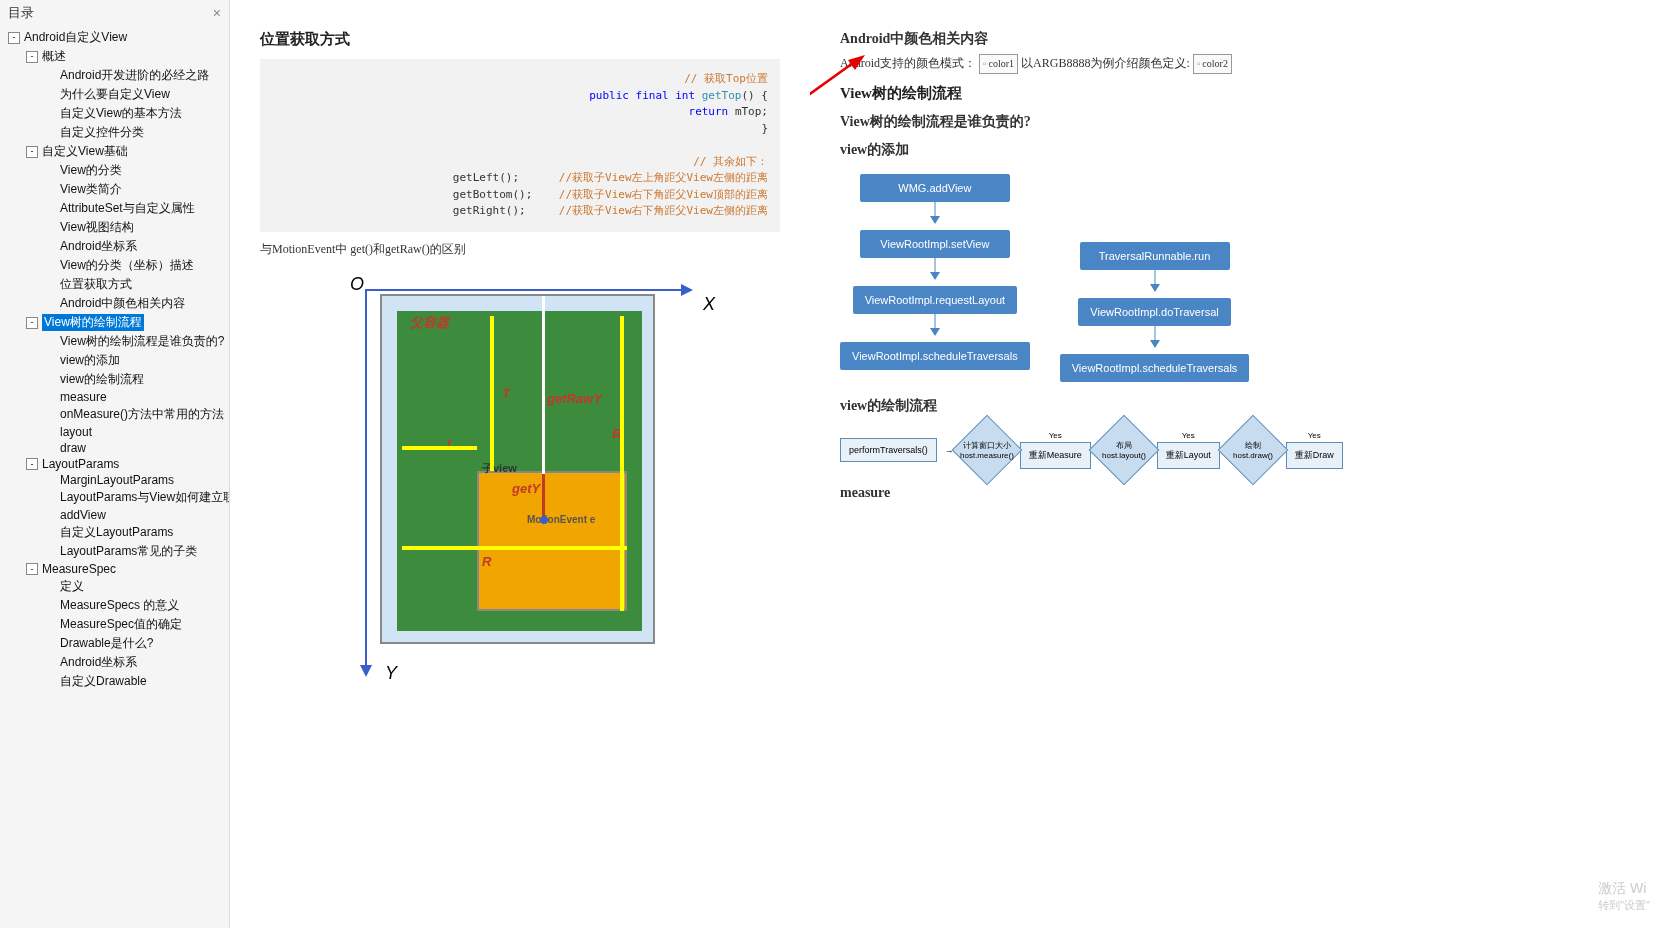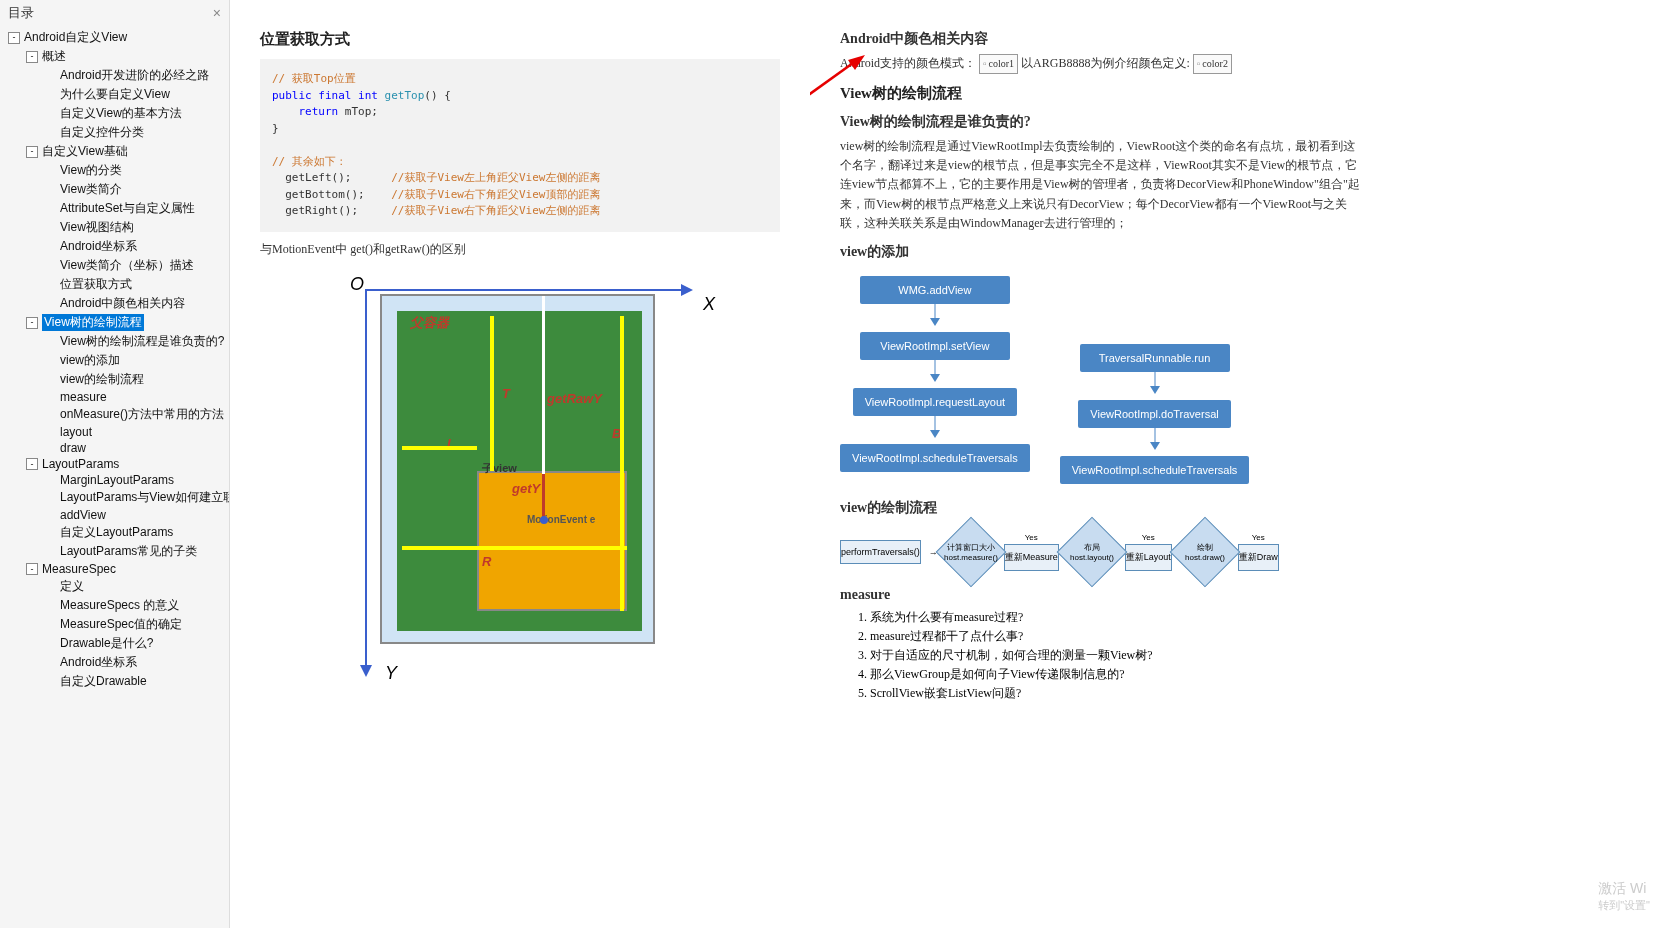--- a/index.html
+++ b/index.html
@@ -12,21 +12,21 @@
 .tree-item.selected .tree-label { background: #0078d7; color: #fff; padding: 0 2px; }
 .tree-toggle { width: 12px; height: 12px; border: 1px solid #888; display: inline-flex; align-items: center; justify-content: center; font-size: 9px; margin-right: 4px; background: #fff; line-height: 1; flex-shrink: 0; }
 .tree-spacer { display: inline-block; flex-shrink: 0; }
 .content { flex: 1; display: flex; overflow: hidden; }
 .col { flex: 1; padding: 20px 30px; overflow-y: auto; }
 .col-left { max-width: 580px; }
 .col-right { max-width: 580px; position: relative; }
 h3 { font-size: 15px; font-weight: bold; margin: 10px 0; color: #222; font-family: "Times New Roman", serif; }
 h4 { font-size: 14px; margin: 10px 0 6px; color: #333; font-family: "Times New Roman", serif; }
 .para { font-size: 12px; color: #333; margin: 6px 0; line-height: 1.6; font-family: "Times New Roman", serif; }
-.code-block { background: #f2f2f2; padding: 12px; font-family: Consolas, monospace; font-size: 11px; line-height: 1.5; margin: 8px 0; color: #333; white-space: pre; overflow-x: auto; }
+.code-block { background: #f2f2f2; padding: 12px; font-family: Consolas, monospace; font-size: 11px; line-height: 1.5; margin: 8px 0; color: #333; white-space: pre; overflow-x: auto; text-align: right; }
 .kw-blue { color: #0000ff; }
 .kw-teal { color: #2b91af; }
 .comment { color: #cc7832; }
 .diagram-coord { position: relative; width: 350px; height: 400px; margin: 20px auto; }
 .axis-x { position: absolute; top: 10px; left: 20px; width: 320px; height: 2px; background: #3a5fcd; }
 .axis-x::after { content: ''; position: absolute; right: -8px; top: -5px; border-left: 12px solid #3a5fcd; border-top: 6px solid transparent; border-bottom: 6px solid transparent; }
 .axis-y { position: absolute; top: 10px; left: 20px; width: 2px; height: 380px; background: #3a5fcd; }
 .axis-y::after { content: ''; position: absolute; bottom: -8px; left: -5px; border-top: 12px solid #3a5fcd; border-left: 6px solid transparent; border-right: 6px solid transparent; }
 .label-o { position: absolute; top: -5px; left: 5px; font-size: 18px; font-style: italic; }
 .label-x { position: absolute; top: 15px; right: -20px; font-size: 18px; font-style: italic; }
@@ -40,21 +40,21 @@
 .img-placeholder::before { content: '▫'; margin-right: 2px; color: #888; }
 .red-arrow { position: absolute; pointer-events: none; }
 .flow-diagram { margin: 15px 0; display: flex; gap: 30px; }
 .flow-col { display: flex; flex-direction: column; gap: 28px; align-items: center; }
 .flow-box { background: #4a86c5; color: #fff; padding: 8px 12px; font-size: 11px; border-radius: 2px; text-align: center; min-width: 150px; position: relative; }
 .flow-box::after { content: ''; position: absolute; bottom: -22px; left: 50%; transform: translateX(-50%); border-top: 8px solid #4a86c5; border-left: 5px solid transparent; border-right: 5px solid transparent; }
 .flow-box.noarrow::after { display: none; }
 .flow-box::before { content: ''; position: absolute; bottom: -18px; left: 50%; width: 1px; height: 18px; background: #4a86c5; transform: translateX(-50%); }
 .flow-box.noarrow::before { display: none; }
 .flow2 { display: flex; gap: 8px; margin: 10px 0; align-items: center; font-size: 9px; }
-.flow2-box { border: 1px solid #5b8db8; background: #e8f0f8; padding: 6px 0; font-size: 9px; text-align: center; }
+.flow2-box { border: 1px solid #5b8db8; background: #e8f0f8; padding: 6px 8px; font-size: 9px; text-align: center; }
 .flow2-diamond { width: 50px; height: 50px; background: #c8dcf0; border: 1px solid #5b8db8; transform: rotate(45deg); display: flex; align-items: center; justify-content: center; }
 .flow2-diamond span { transform: rotate(-45deg); font-size: 8px; text-align: center; }
 ol { margin-left: 30px; font-size: 12px; font-family: "Times New Roman", serif; }
 ol li { margin: 2px 0; }
 .watermark { position: fixed; bottom: 15px; right: 10px; color: #ccc; font-size: 14px; text-align: left; pointer-events: none; }
 </style>
 </head>
 <body>
 
 <div class="sidebar">
@@ -119,21 +119,21 @@
         <span class="tree-label">View视图结构</span>
       </div>
       <div class="tree-item">
         <span class="tree-spacer" style="width: 44px;"></span>
         <span class="tree-spacer" style="width: 16px;"></span>
         <span class="tree-label">Android坐标系</span>
       </div>
       <div class="tree-item">
         <span class="tree-spacer" style="width: 44px;"></span>
         <span class="tree-spacer" style="width: 16px;"></span>
-        <span class="tree-label">View类简介（坐标）描述</span>
+        <span class="tree-label">View的分类（坐标）描述</span>
       </div>
       <div class="tree-item">
         <span class="tree-spacer" style="width: 44px;"></span>
         <span class="tree-spacer" style="width: 16px;"></span>
         <span class="tree-label">位置获取方式</span>
       </div>
       <div class="tree-item">
         <span class="tree-spacer" style="width: 44px;"></span>
         <span class="tree-spacer" style="width: 16px;"></span>
         <span class="tree-label">Android中颜色相关内容</span>
@@ -296,21 +296,20 @@
     </svg>
     <h4>Android中颜色相关内容</h4>
     <p class="para">
       <span>Android支持的颜色模式：</span>
       <span class="img-placeholder">color1</span>
       <span> 以ARGB8888为例介绍颜色定义: </span>
       <span class="img-placeholder">color2</span>
     </p>
     <h3>View树的绘制流程</h3>
     <h4>View树的绘制流程是谁负责的?</h4>
-    <p class="para">view树的绘制流程是通过ViewRootImpl去负责绘制的，ViewRoot这个类的命名有点坑，最初看到这个名字，翻译过来是view的根节点，但是事实完全不是这样，ViewRoot其实不是View的根节点，它连view节点都算不上，它的主要作用是View树的管理者，负责将DecorView和PhoneWindow"组合"起来，而View树的根节点严格意义上来说只有DecorView；每个DecorView都有一个ViewRoot与之关联，这种关联关系是由WindowManager去进行管理的；</p>
 
     <h4>view的添加</h4>
     <div class="flow-diagram">
       <div class="flow-col">
         <div class="flow-box">WMG.addView</div>
         <div class="flow-box">ViewRootImpl.setView</div>
         <div class="flow-box">ViewRootImpl.requestLayout</div>
         <div class="flow-box noarrow">ViewRootImpl.scheduleTraversals</div>
       </div>
       <div class="flow-col" style="margin-top:68px;">
@@ -344,26 +343,19 @@
           <span>绘制
 host.draw()</span>
         </div>
       <div style="display:flex;flex-direction:column;align-items:center;gap:2px;">
         <span style="font-size:8px;">Yes</span>
         <div class="flow2-box">重新Draw</div>
       </div>
     </div>
 
     <h4>measure</h4>
-    <ol id="measure-ol">
-        <li>系统为什么要有measure过程?</li>
-        <li>measure过程都干了点什么事?</li>
-        <li>对于自适应的尺寸机制，如何合理的测量一颗View树?</li>
-        <li>那么ViewGroup是如何向子View传递限制信息的?</li>
-        <li>ScrollView嵌套ListView问题?</li>
-      </ol>
   </div>
 </div>
 
 <div class="watermark">
   <div>激活 Wi</div>
   <div style="font-size:11px;">转到"设置"</div>
 </div>
 
 </body></html>

